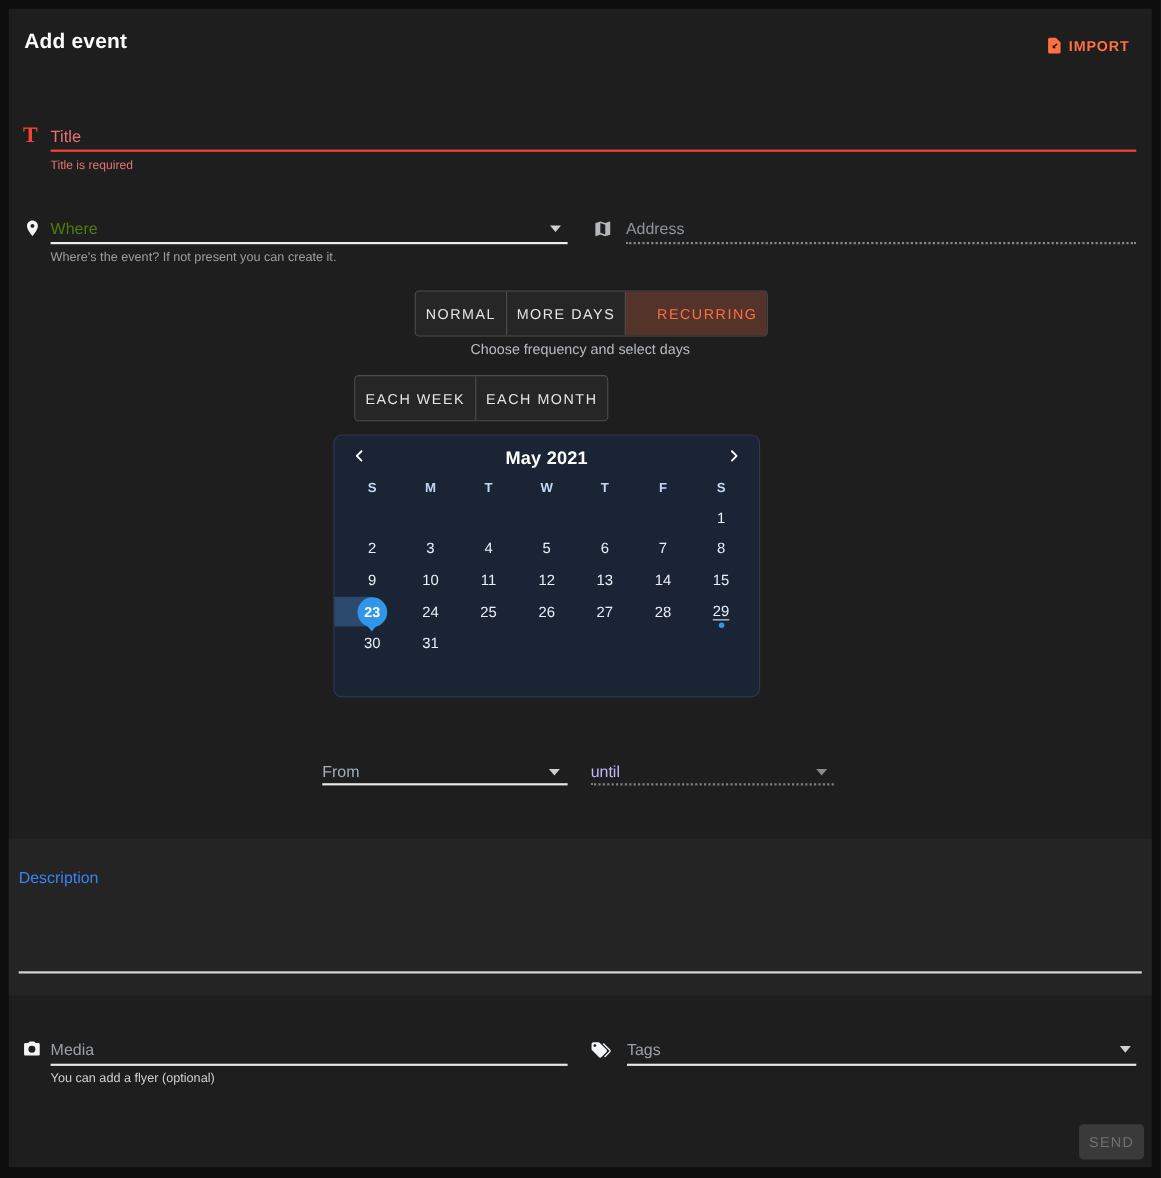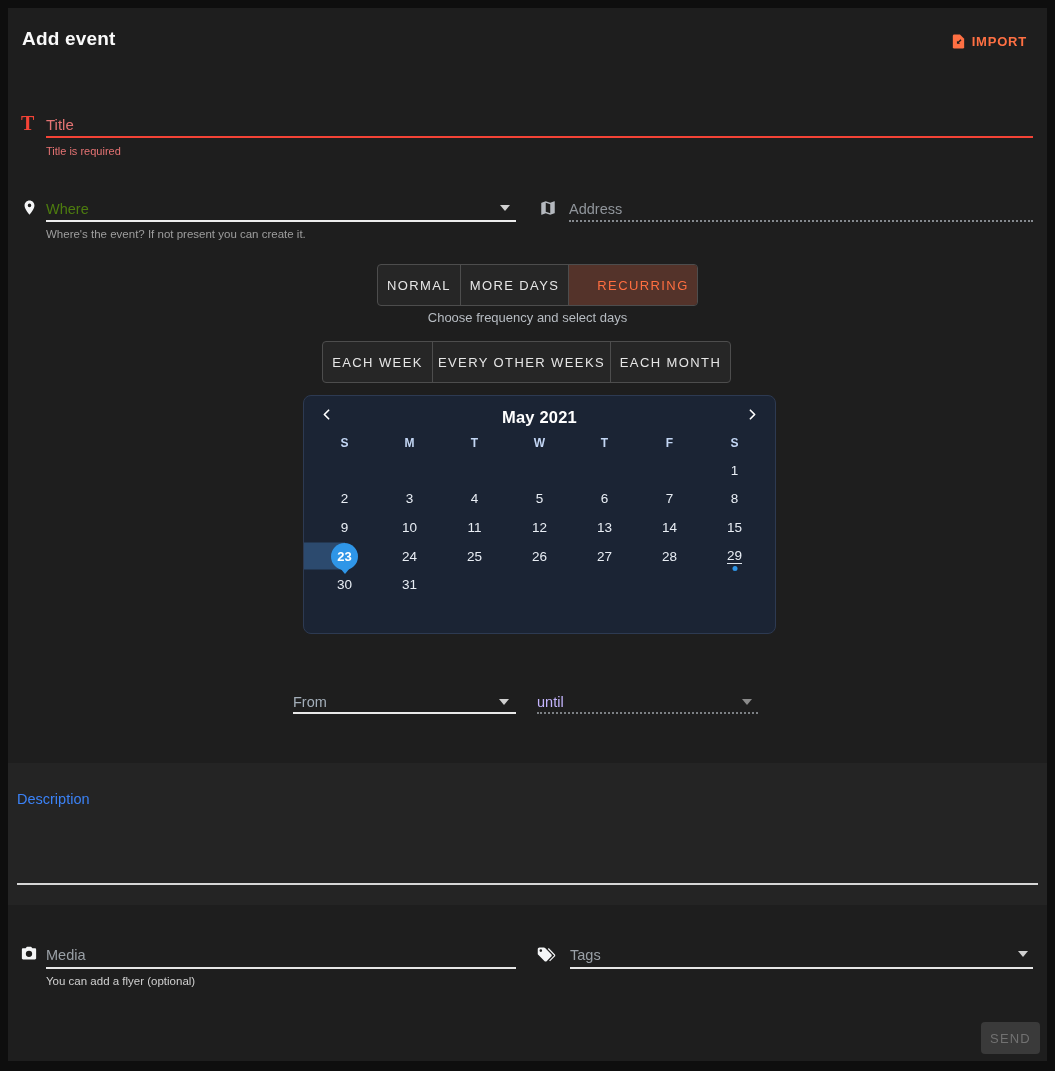--- a/index.html
+++ b/index.html
@@ -43,21 +43,21 @@
   .tab-normal{width:82px;}
   .tab-more{width:107px;}
   .tab-rec{width:108px;background:#54332a;color:var(--accent-orange2,#ff6e40);padding-left:20px;}
   .tabs-caption{left:0;top:310px;width:1055px;text-align:center;font-size:13px;color:#b7bcc2;}
   .freq-group{left:322px;top:341px;}
   .freq-week{width:109px;}
   .freq-other{width:177px;}
   .freq-month{width:119px;}
 
   
-  .calendar{left:303px;top:395px;width:473px;height:239px;background:#1b2434;border:1px solid #2d3a52;border-radius:8px;box-sizing:border-box;color:#e9eef5;}
+  .calendar{left:303px;top:395px;width:388px;height:239px;background:#1b2434;border:1px solid #2d3a52;border-radius:8px;box-sizing:border-box;color:#e9eef5;}
   .cal-nav{position:relative;height:36px;}
   .cal-chevron{position:absolute;top:10px;background:none;border:none;padding:0;cursor:pointer;line-height:0;}
   .cal-chevron.left{left:14px;}
   .cal-chevron.right{right:14px;}
   .cal-month{text-align:center;padding-top:12px;font-size:16.5px;font-weight:700;color:#ffffff;letter-spacing:.2px;}
   .cal-weekdays{display:grid;grid-template-columns:repeat(7,1fr);padding:0 8px;margin-top:4px;}
   .cal-weekdays span{text-align:center;font-size:12px;font-weight:700;color:#c3d6f4;}
   .cal-weeks{padding:6px 8px 0;}
   .cal-row{display:grid;grid-template-columns:repeat(7,1fr);height:28.6px;}
   .cal-cell{position:relative;display:flex;align-items:center;justify-content:center;font-size:13.5px;}
@@ -142,21 +142,20 @@
 
 <div class="abs seg-group tabs-group">
   <div class="seg tab-normal">NORMAL</div>
   <div class="seg tab-more">MORE DAYS</div>
   <div class="seg tab-rec">RECURRING</div>
 </div>
 <div class="abs tabs-caption">Choose frequency and select days</div>
 
 <div class="abs seg-group freq-group">
   <div class="seg freq-week">EACH WEEK</div>
-  <div class="seg freq-other">EVERY OTHER WEEKS</div>
   <div class="seg freq-month">EACH MONTH</div>
 </div>
 
 <div class="abs calendar" style="--sel-blue: #2f96e8; --band-blue: #2c4a6e; --green: #41b57d;">
   <div class="cal-nav">
     <button class="cal-chevron left">
       <svg width="17" height="17" viewBox="0 0 24 24">
           <path d="M15 6l-6 6 6 6" fill="none" stroke="#ffffff" stroke-width="2.4" stroke-linecap="round" stroke-linejoin="round"></path>
         </svg>
     </button>

